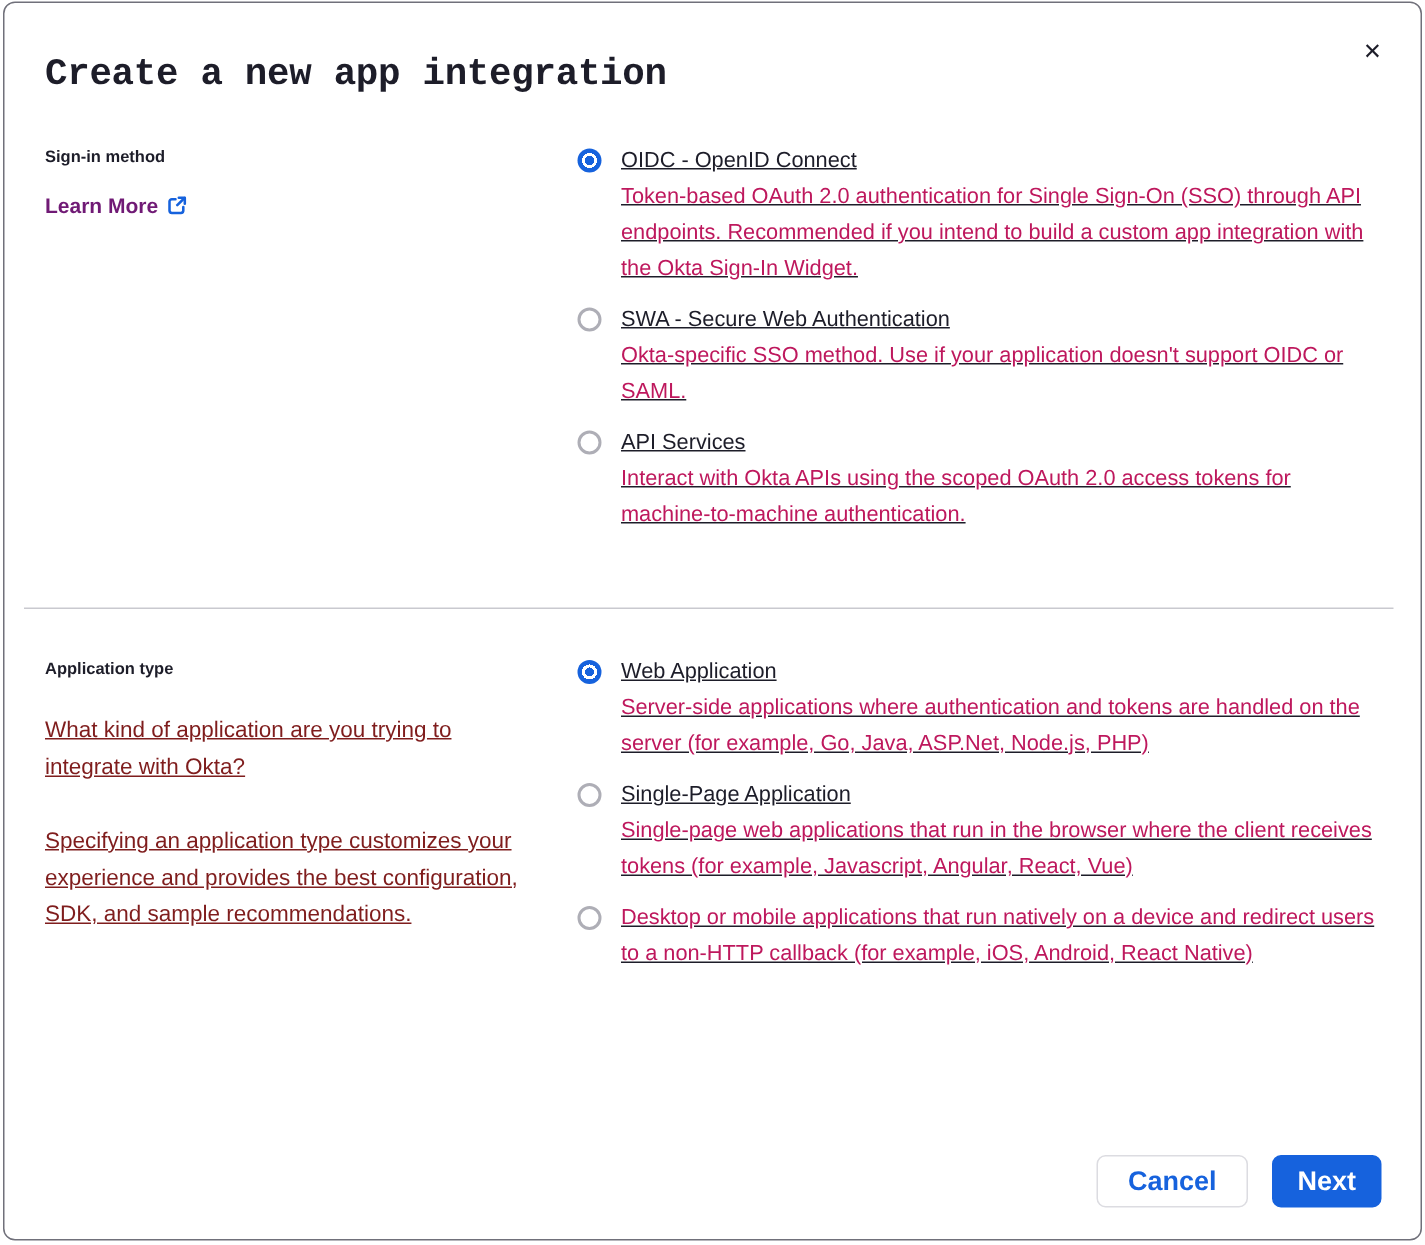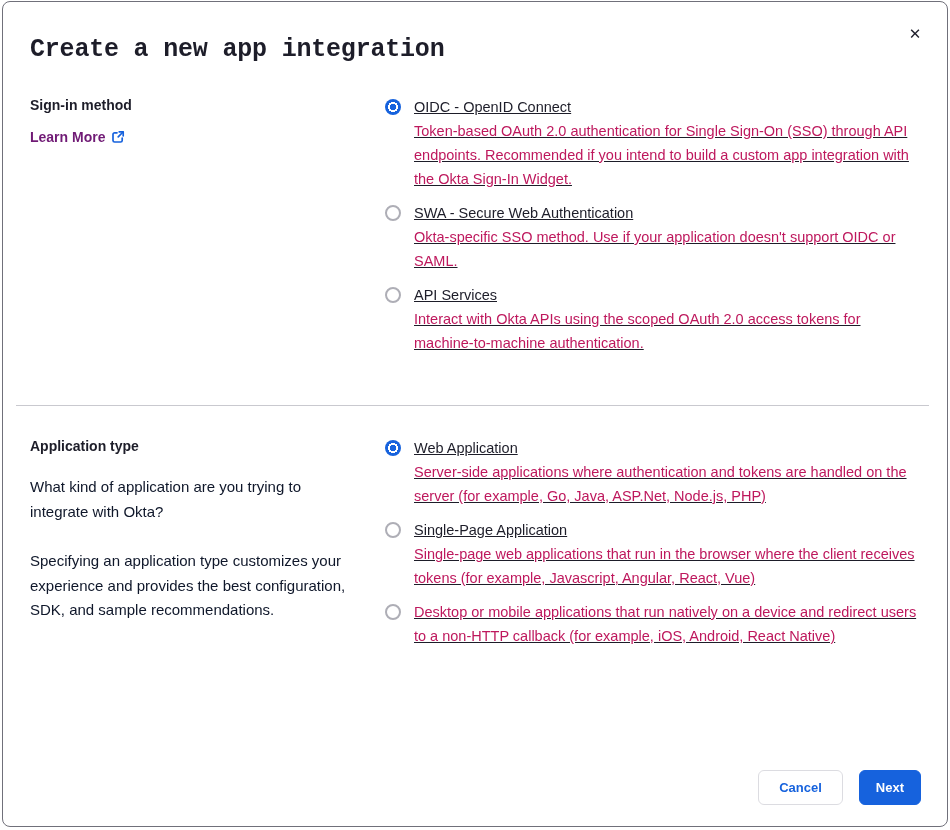--- a/index.html
+++ b/index.html
@@ -36,42 +36,43 @@
     font-weight: 700;
     letter-spacing: -0.2px;
     color: #1d1d29;
     margin-bottom: 31px;
     font-family: Liberation Mono, monospace;
   }
   .section-row { display: flex; align-items: flex-start; }
   .left-col { width: 355px; flex: 0 0 355px; padding-right: 30px; }
   .right-col { flex: 1; min-width: 0; }
   .section-label {
-    font-size: 14px;
+    font-size: 11px;
     font-weight: 700;
     color: #1d1d29;
     line-height: 20px;
   }
   .learn-more {
     display: inline-flex;
     align-items: center;
     gap: 6px;
     margin-top: 14px;
     font-size: 14px;
     font-weight: 700;
     color: #701a75;
     text-decoration: none;
     cursor: pointer;
   }
   .learn-more svg { display: block; }
   .left-para {
     font-size: 15px;
     line-height: 24.5px;
-    color: #0f172a;
+    color: #7f1d1d;
     margin-top: 19px;
+    text-decoration: underline;
   }
   .left-para + .left-para { margin-top: 25px; }
   .option { display: flex; align-items: flex-start; margin-bottom: 10px; text-decoration: underline; }
   .radio {
     flex: 0 0 16px;
     width: 16px; height: 16px;
     border-radius: 50%;
     margin: 4px 13px 0 0;
     border: 2px solid #aeaeb6;
     background: #fff;
@@ -106,21 +107,21 @@
     padding: 0 0 21px 0;
     display: flex;
     justify-content: flex-end;
     align-items: center;
     gap: 16px;
   }
   .btn {
     height: 35px;
     border-radius: 6px;
     font-family: "Liberation Sans", "DejaVu Sans", sans-serif;
-    font-size: 13px;
+    font-size: 18px;
     font-weight: 700;
     cursor: pointer;
     padding: 0 16px;
   }
   .btn-cancel {
     background: #ffffff;
     border: 1px solid #dcdce1;
     color: #1662dd;
     padding: 0 20px;
   }

